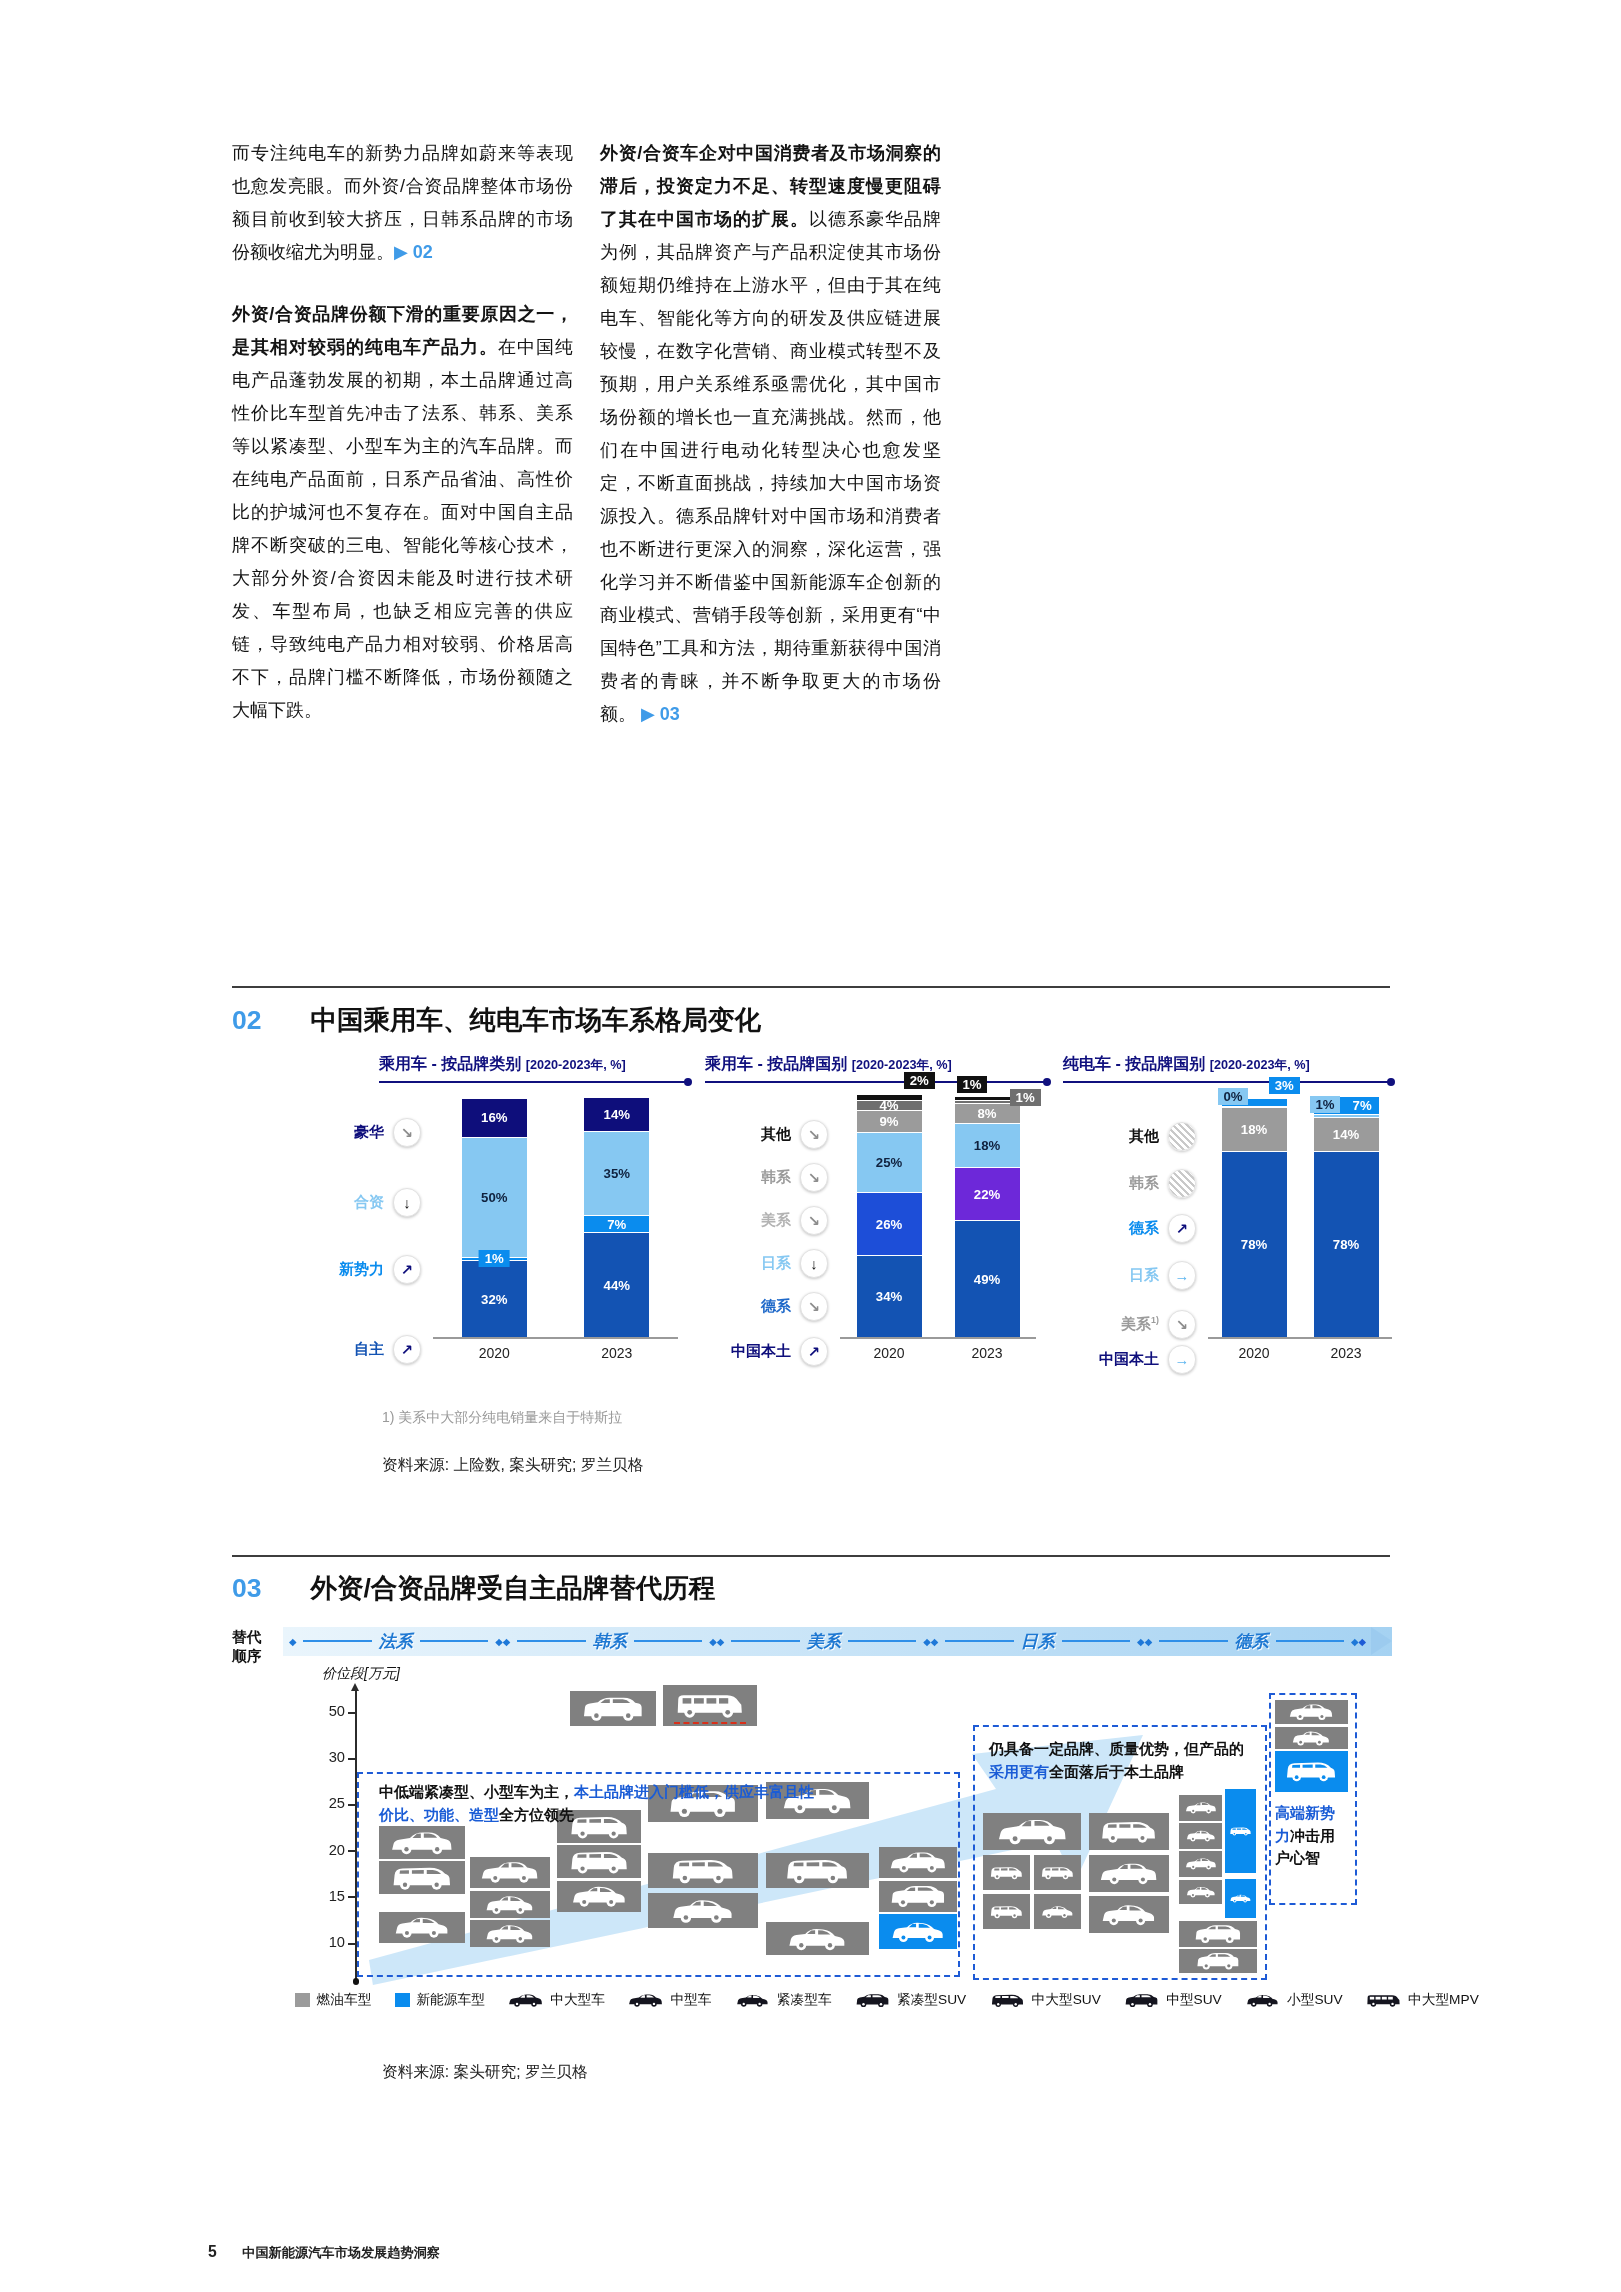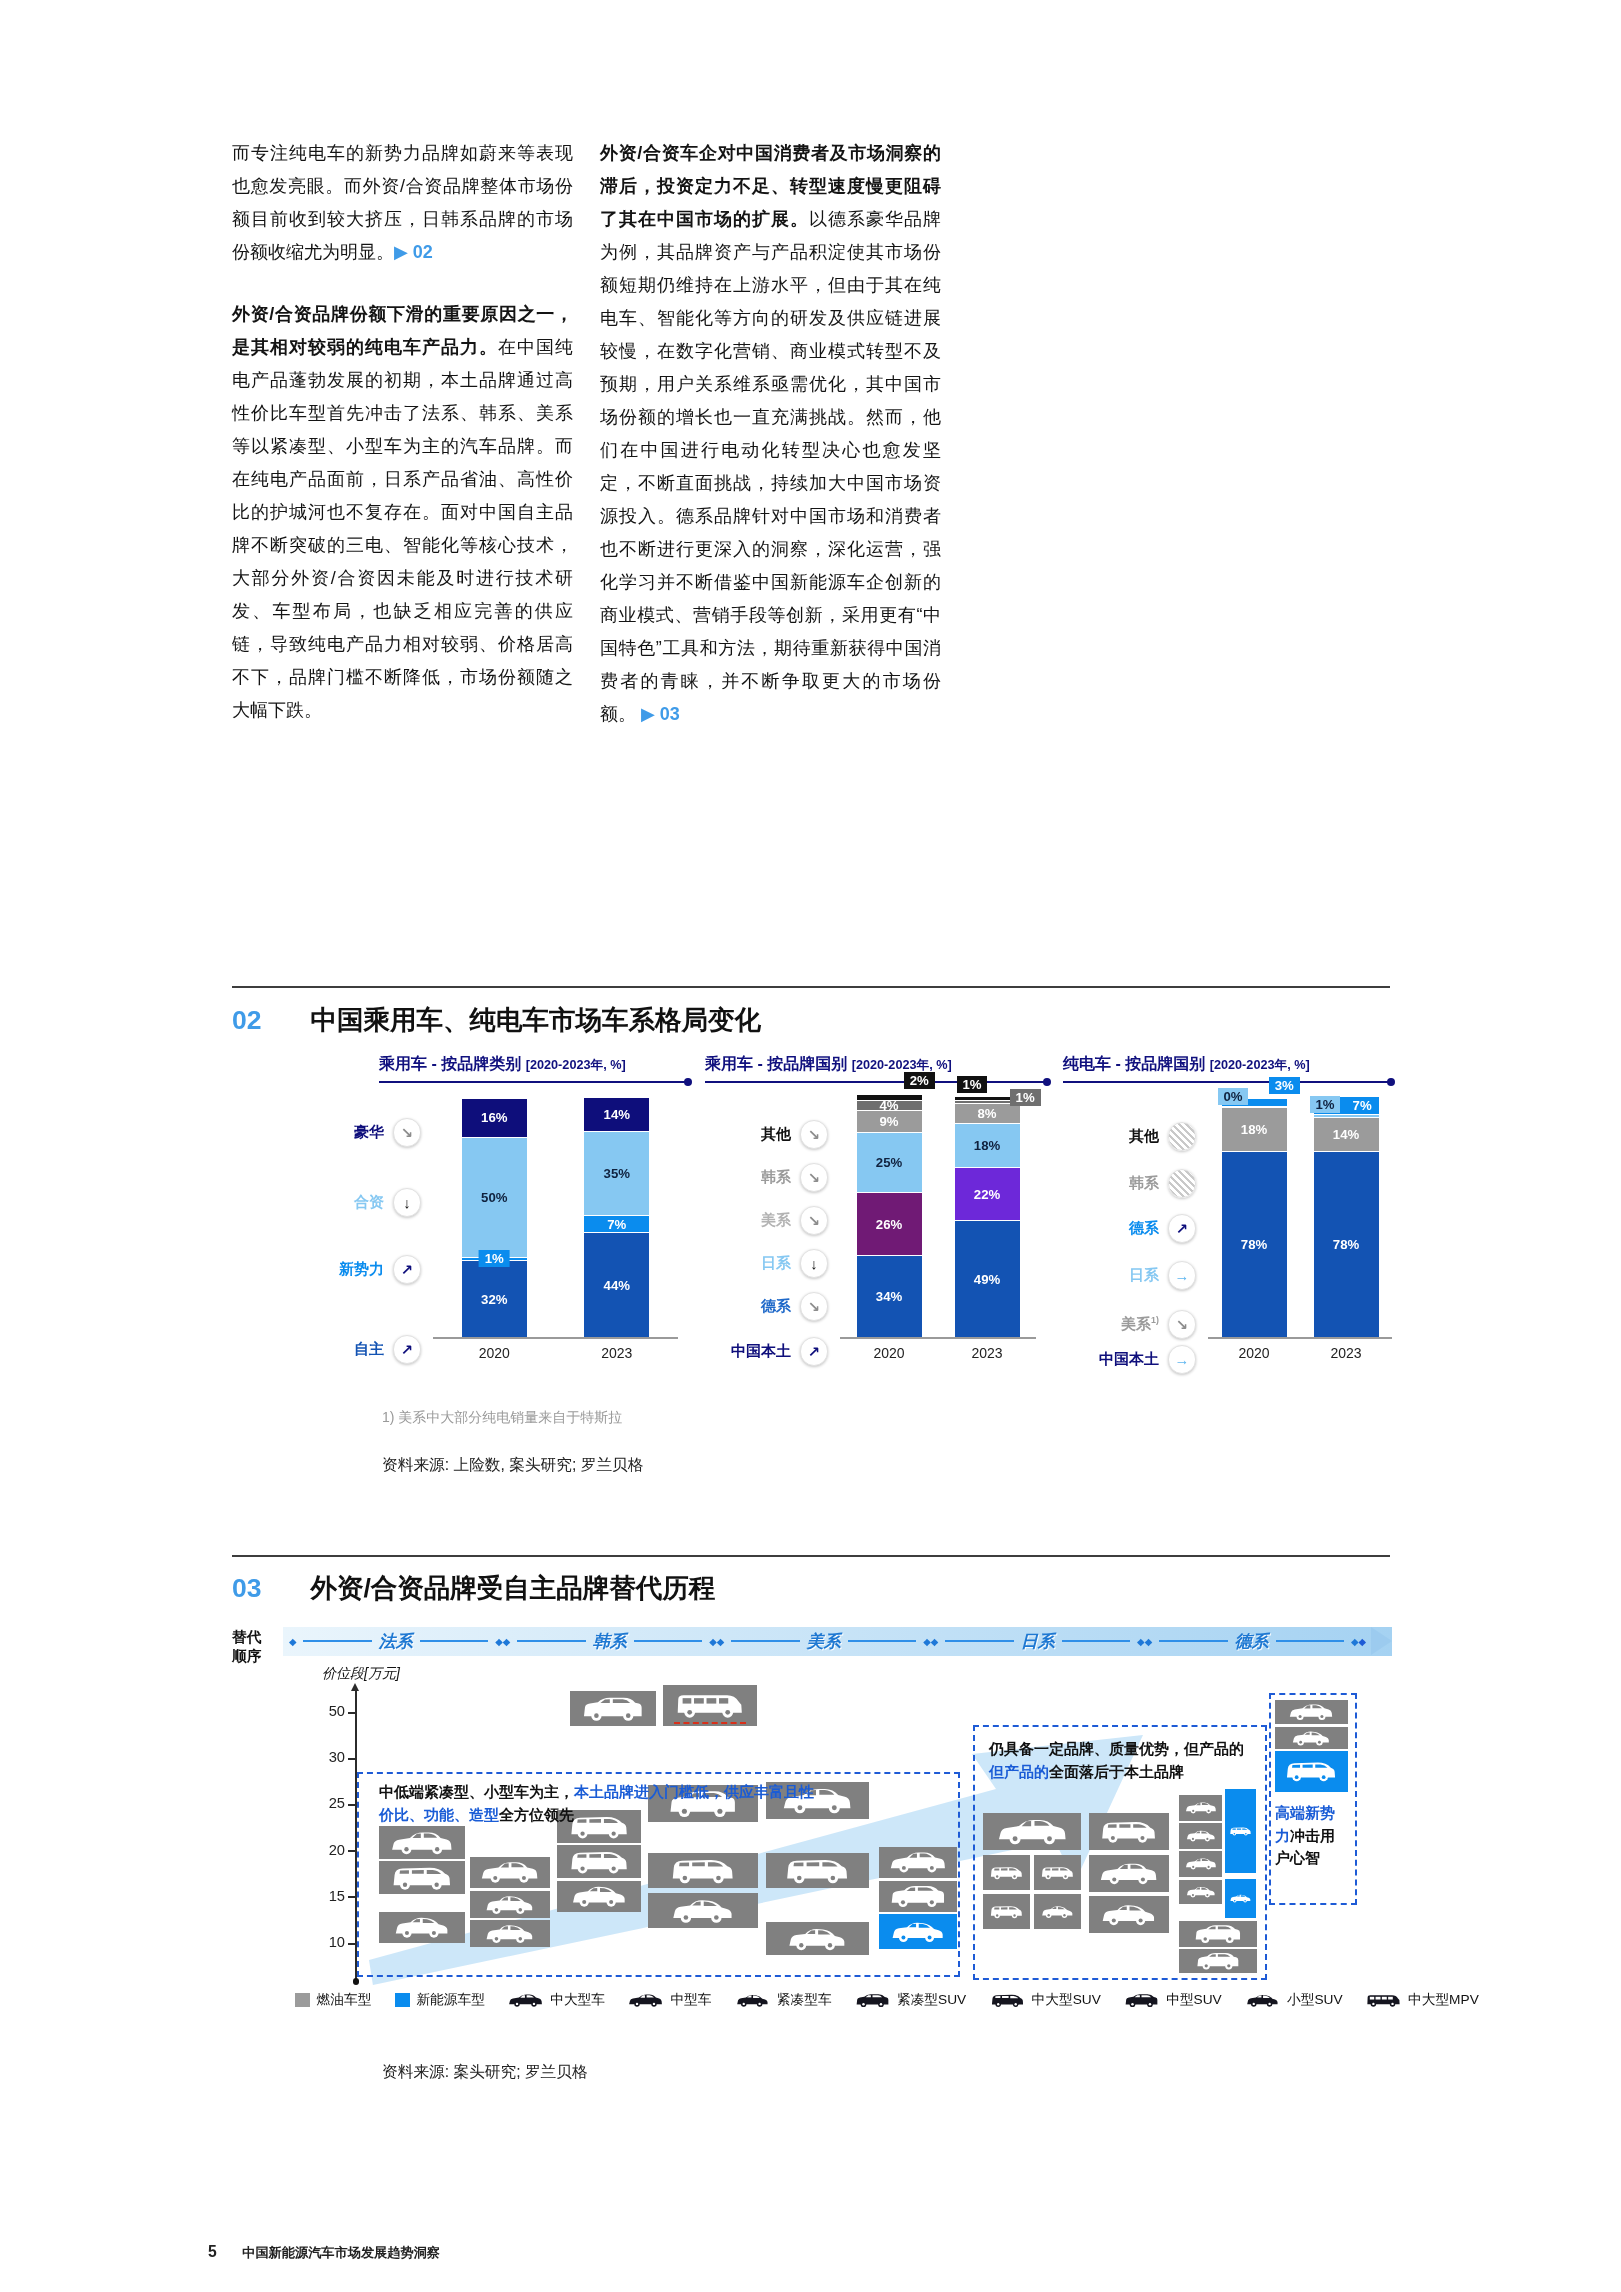--- a/index.html
+++ b/index.html
@@ -196,21 +196,21 @@
               <span class="lg-ico" style="color: rgb(14, 14, 123);">↗</span>
             </div>
           </div>
         <div class="rb-chartarea" style="width:196px">
           <div class="rb-bars">
               <div class="rb-axis"></div>
               <div class="rb-bar">
                 <div class="rb-seg" style="height: 81px; background: rgb(19, 83, 179);">
                   <span class="lbl in" style="color: rgb(255, 255, 255);">34%</span>
                 </div>
-                <div class="rb-seg" style="height: 62px; background: #701a75;">
+                <div class="rb-seg" style="height: 62px; background: #1d4ed8;">
                   <span class="lbl in" style="color: rgb(255, 255, 255);">26%</span>
                 </div>
                 <div class="rb-seg" style="height: 59px; background: rgb(134, 200, 242);">
                   <span class="lbl in" style="color: rgb(16, 34, 63);">25%</span>
                 </div>
                 <div class="rb-seg" style="height: 21.3px; background: rgb(155, 155, 155);">
                   <span class="lbl in" style="color: rgb(255, 255, 255);">9%</span>
                 </div>
                 <div class="rb-seg" style="height: 9.5px; background: rgb(111, 111, 111);">
                   <span class="lbl in" style="color: rgb(255, 255, 255);">4%</span>
@@ -367,21 +367,21 @@
         <span class="rdia" style="color:#1E5BD6">◆</span>
         <span class="rarrow"></span>
       </div>
     <div class="ylab">价位段[万元]</div>
     <div class="yaxis"></div>
     <div class="bigarrow"></div>
     <div class="dash" style="left:125px;top:150px;width:599px;height:201px"></div>
     <div class="dash" style="left:741px;top:103px;width:290px;height:251px"></div>
     <div class="dash" style="left:1037px;top:71px;width:84px;height:208px"></div>
     <div class="ann" style="left:147px;top:159px;width:443px"><span>中低端紧凑型、小型车为主，</span><span class="blue">本土品牌进入门槛低，供应丰富且性价比、功能、造型</span><span>全方位领先</span></div>
-    <div class="ann" style="left:757px;top:116px;width:263px"><span>仍具备一定品牌、质量优势，但产品的</span><span class="blue">但产品的</span><span>全面落后于本土品牌</span></div>
+    <div class="ann" style="left:757px;top:116px;width:263px"><span>仍具备一定品牌、质量优势，但产品的</span><span class="blue">采用更有</span><span>全面落后于本土品牌</span></div>
     <div class="ann" style="left:1043px;top:180px;width:74px"><span class="blue">高端新势力</span><span>冲击用户心智</span></div>
     <div class="leg03" id="leg03">
         <span class="li">
           <span class="sw" style="background:#9B9B9B"></span>
           <span>燃油车型</span>
         </span>
         <span class="li">
           <span class="sw" style="background:#0A8CEE"></span>
           <span>新能源车型</span>
         </span>

